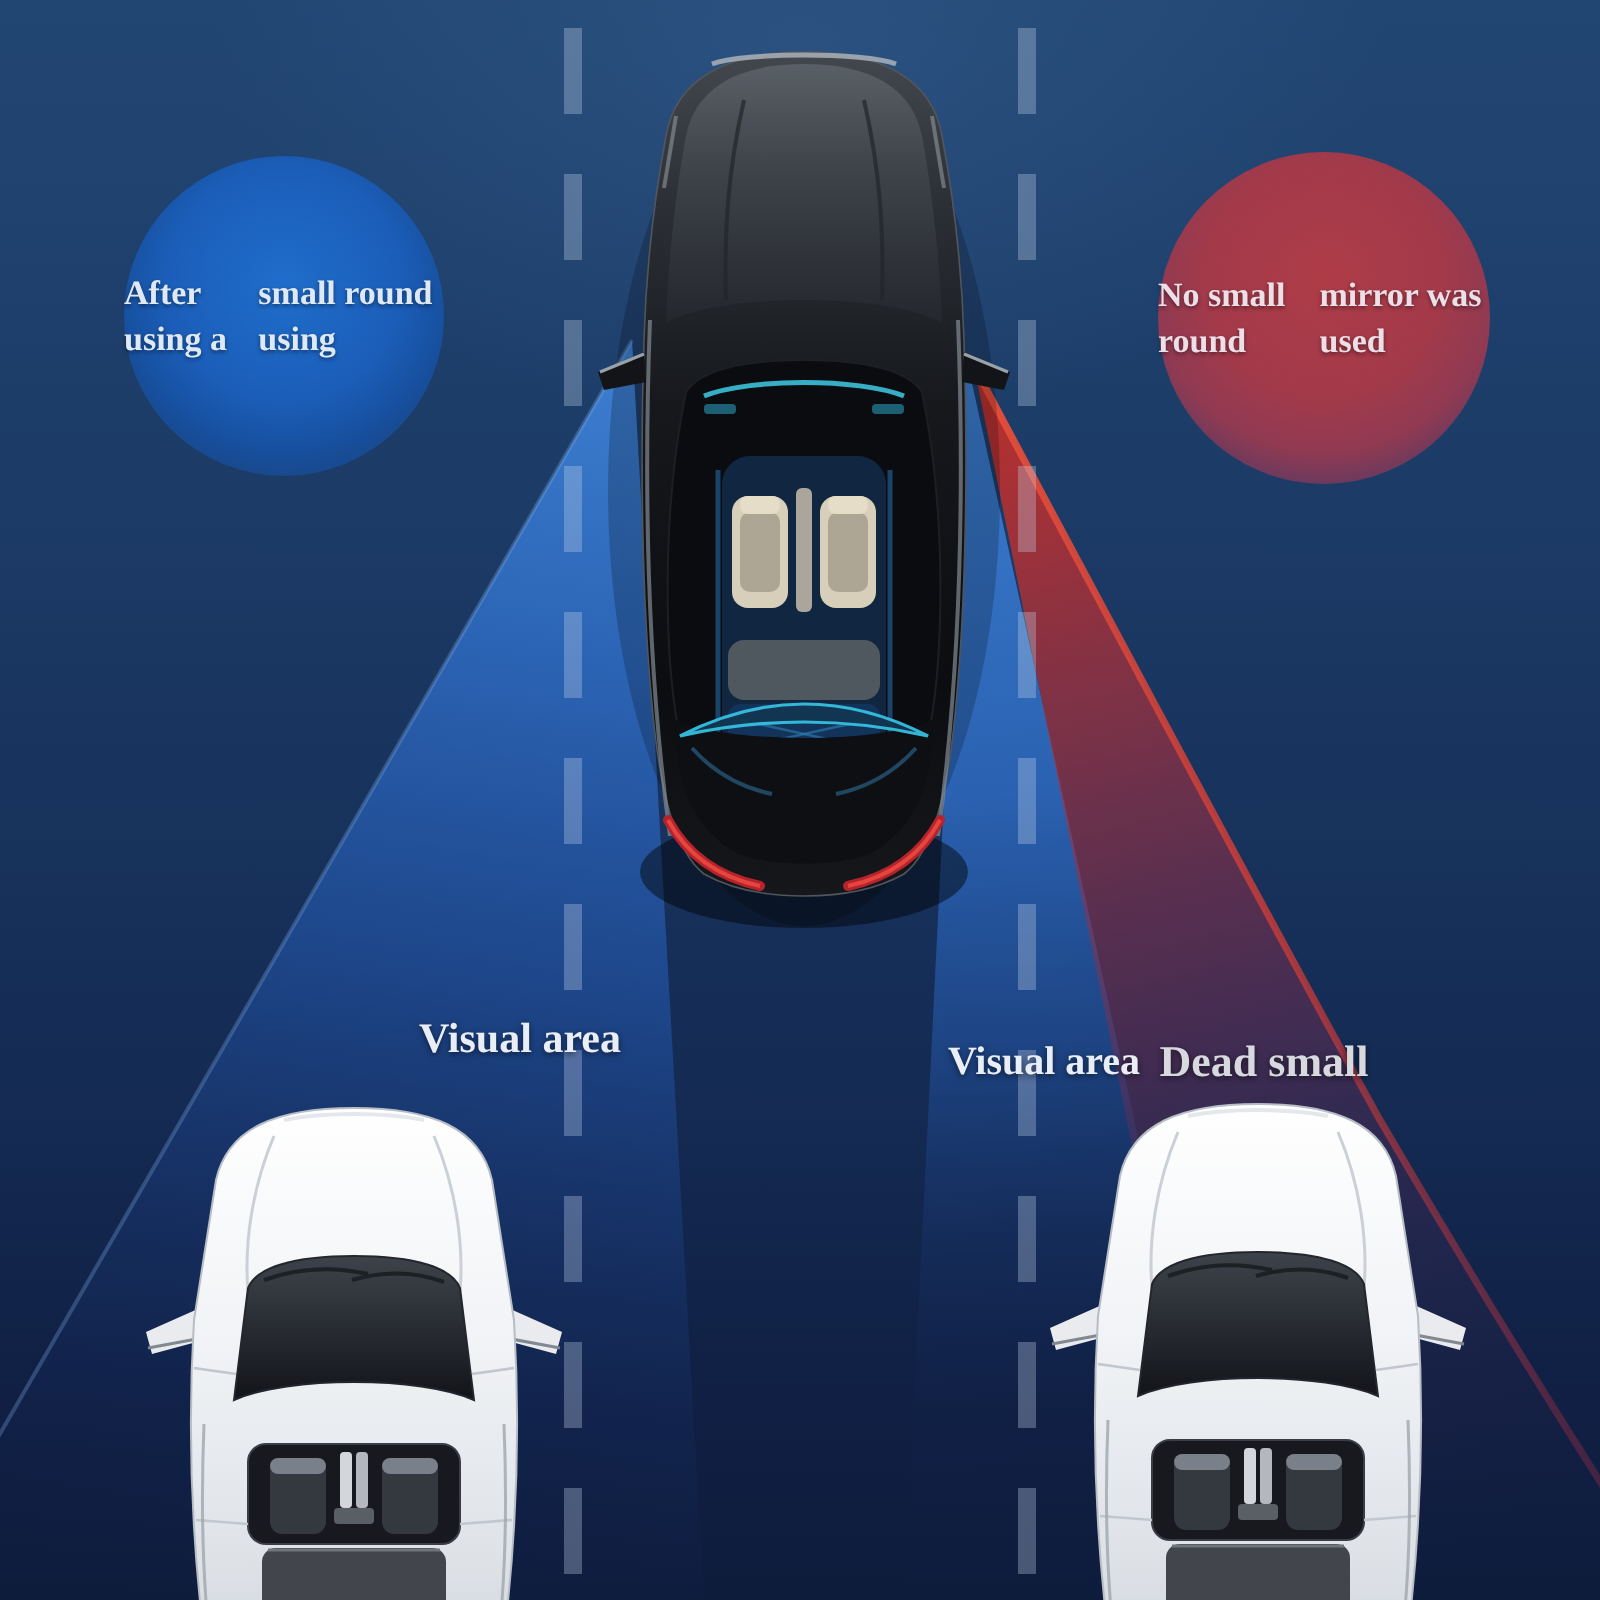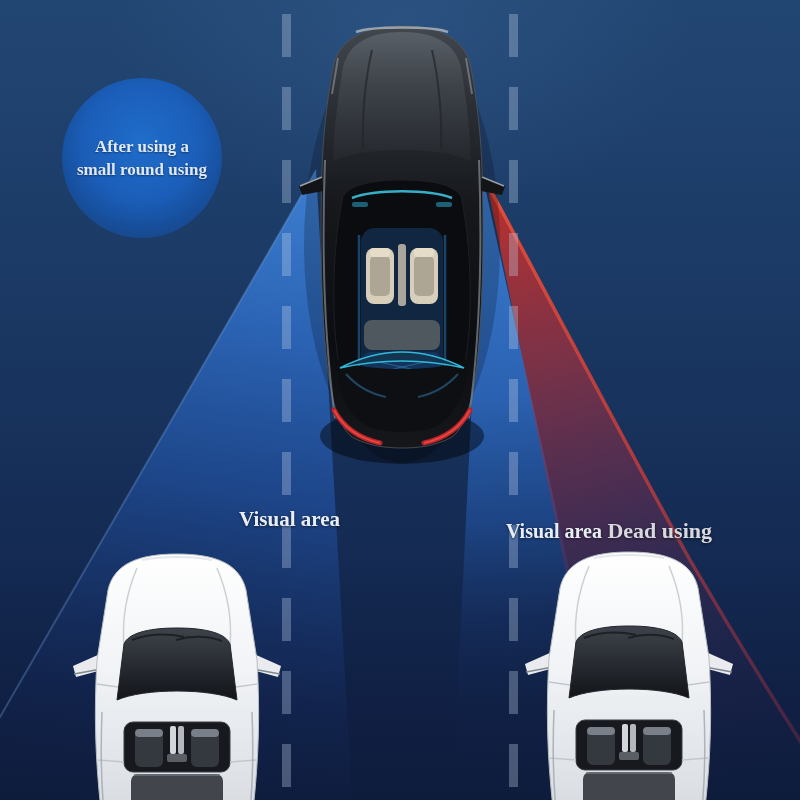--- a/index.html
+++ b/index.html
@@ -6,38 +6,38 @@
   .canvas{
     position:relative;width:800px;height:800px;overflow:hidden;
     font-family:"Liberation Serif","DejaVu Serif",serif;
     background:
       radial-gradient(420px 260px at 50% 4%, rgba(80,130,190,0.20), rgba(80,130,190,0) 70%),
       linear-gradient(180deg,#224672 0%,#1d3d69 26%,#18345e 48%,#142a52 70%,#101f43 88%,#0e1c3c 100%);
   }
   .scene{position:absolute;left:0;top:0;}
   .bubble{
     position:absolute;border-radius:50%;
-    display:flex;flex-direction:column;align-items:center;justify-content:center;
-    text-align:right;font-weight:700;line-height:1.38;
+    display:flex;flex-direction:row;align-items:center;justify-content:center;
+    text-align:left;font-weight:700;line-height:1.38;
     text-shadow:0 1px 2px rgba(0,0,0,0.45);
   }
   .bubble-left{
     left:62px;top:78px;width:160px;height:160px;font-size:17px;color:#dfe9f6;
     background:radial-gradient(circle at 50% 40%,
       #1f6dca 0%, #1b5eb9 46%, #17509f 66%,
       rgba(23,73,142,0.78) 82%, rgba(21,58,115,0.30) 94%, rgba(20,52,105,0) 100%);
   }
   .bubble-right{
     left:579px;top:76px;width:166px;height:166px;font-size:17px;color:#ecdfe7;
     background:radial-gradient(circle at 50% 38%,
       #ae3c47 0%, #a33a4a 44%, #903a52 66%,
       rgba(122,56,96,0.66) 84%, rgba(92,50,96,0.22) 95%, rgba(80,46,92,0) 100%);
   }
   .zone-label{
-    position:absolute;width:160px;text-align:right;font-weight:700;
+    position:absolute;width:160px;text-align:center;font-weight:700;
     text-shadow:0 1px 3px rgba(0,0,0,0.55);
   }
   .label-visual-left{left:180px;top:507px;font-size:21px;color:#e9eef6;}
   .label-visual-right{left:442px;top:520px;font-size:20px;color:#e9eef6;}
   .label-dead-zone{left:552px;top:518px;font-size:22px;color:#d8d9de;}
 </style>
 </head>
 <body>
 
 <div class="canvas">
@@ -198,18 +198,22 @@
     </g>
     <g transform="translate(534,550)">
       <use href="#whiteCarShape"></use>
     </g>
   </svg>
 
   <div class="bubble bubble-left">
     <span>After using a</span>
     <span>small round using</span>
   </div>
+  <div class="bubble bubble-right">
+    <span>No small round</span>
+    <span>mirror was used</span>
+  </div>
 
   <div class="zone-label label-visual-left">Visual area</div>
   <div class="zone-label label-visual-right">Visual area</div>
-  <div class="zone-label label-dead-zone">Dead using</div>
+  <div class="zone-label label-dead-zone">Dead small</div>
 
 </div>
 
 </body></html>

